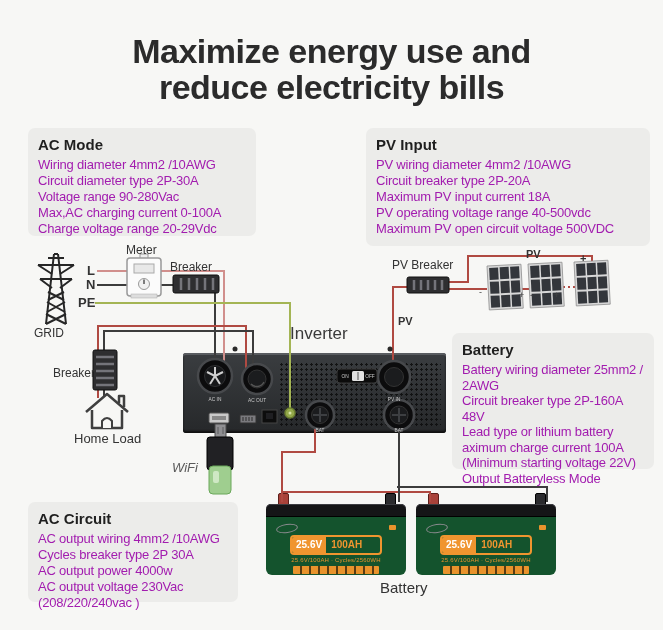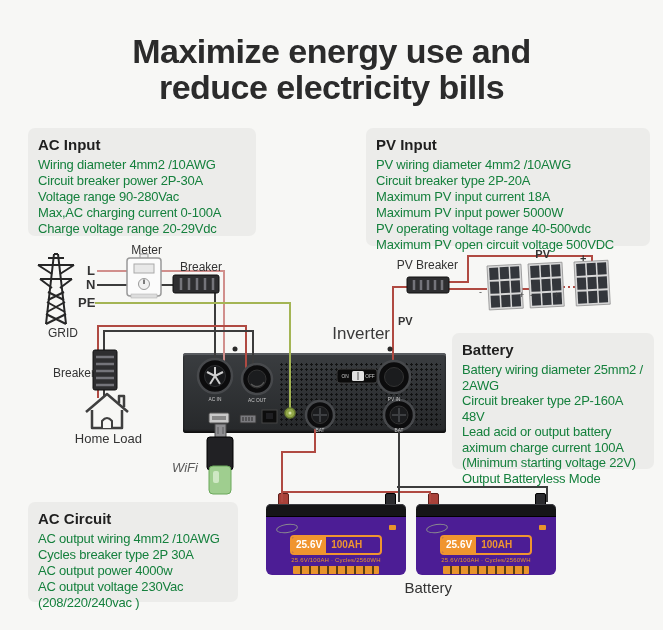--- a/index.html
+++ b/index.html
@@ -4,30 +4,30 @@
 <style>
   html,body{margin:0;padding:0;}
   body{font-family:"Liberation Sans", sans-serif; background:#e9e9e7;}
   .stage{position:relative;width:663px;height:630px;background:#f7f7f5;overflow:hidden;}
   
   .title{position:absolute;left:0;top:22px;width:100%;text-align:center;
          font-weight:700;font-size:34px;line-height:36px;color:#2b2b2b;letter-spacing:-0.5px;margin-top:11px;}
   
   .info-block{position:absolute;background:#ececea;border-radius:7px;padding:8px 10px;box-sizing:border-box;}
   .info-title{font-weight:700;font-size:15px;color:#1f1f1f;margin-bottom:4px;}
-  .info-line{font-size:13px;line-height:16px;color:#15803d;letter-spacing:-0.2px;white-space:nowrap;}
+  .info-line{font-size:13px;line-height:16px;color:#a21caf;letter-spacing:-0.2px;white-space:nowrap;}
   .b-acin  {left:28px; top:128px; width:228px; height:108px;}
   .b-pvin  {left:366px;top:128px; width:284px; height:118px;}
   .b-bat   {left:452px;top:333px; width:202px; height:136px;}
   .b-bat .info-line{white-space:normal;line-height:15.5px;}
   .b-acout {left:28px; top:502px; width:210px; height:100px;}
   
   .lbl{position:absolute;color:#333;font-size:12px;z-index:5;}
   .lbl.b{font-weight:700;}
-  .lbl.c{text-align:right;}
+  .lbl.c{text-align:left;}
   
   .draw{position:absolute;left:0;top:0;z-index:3;}
   .w-live{stroke:#d18f8c;stroke-width:2;fill:none;}
   .w-neutral{stroke:#3c3c3c;stroke-width:2;fill:none;}
   .w-ground{stroke:#a4b554;stroke-width:2;fill:none;}
   .w-dc{stroke:#b04a42;stroke-width:2;fill:none;}
   .w-dot{stroke:#b04a42;stroke-width:2;fill:none;stroke-dasharray:2 3;}
   
   .inverter{position:absolute;left:183px;top:353px;width:263px;height:80px;z-index:2;
             background:linear-gradient(#3a3d40,#26282a);border-radius:3px;
@@ -38,21 +38,21 @@
   .port-lbl{position:absolute;z-index:5;color:#c9c9c9;font-size:6px;line-height:6px;text-align:center;
             transform:scale(.8);transform-origin:center;}
   
   .battery{position:absolute;width:140px;height:77px;z-index:2;}
   .bat1{left:266px;top:498px;} .bat2{left:416px;top:498px;}
   .bat-terminal{position:absolute;top:-5px;width:9px;height:13px;border-radius:2px;}
   .bat-terminal.pos{left:12px;background:#a8423a;border:1px solid #5c1f1a;}
   .bat-terminal.neg{left:119px;background:#2b2b2e;border:1px solid #000;}
   .bat-lid{position:absolute;left:0;top:6px;width:140px;height:12px;background:#151517;
            border-radius:5px 5px 0 0;box-shadow:inset 0 1px 0 #3d3d42;}
-  .bat-body{position:absolute;left:0;top:18px;width:140px;height:59px;background:#4c1d95;
+  .bat-body{position:absolute;left:0;top:18px;width:140px;height:59px;background:#14532d;
             border-radius:0 0 6px 6px;border-top:1px solid #000;box-sizing:border-box;}
   .bat-logo{position:absolute;left:10px;top:7px;width:20px;height:7px;border:1px solid #8a8a8e;
             border-radius:50%;transform:rotate(-8deg);}
   .bat-dot{position:absolute;right:10px;top:8px;width:7px;height:5px;background:#e8932c;border-radius:1px;}
   .bat-plate{width:88px;margin:18px auto 0;height:16px;display:flex;align-items:stretch;
              border:2px solid #f0952f;border-radius:4px;overflow:hidden;}
   .bat-plate .v{background:#f0952f;color:#fff;font-weight:700;font-size:10px;line-height:16px;padding:0 4px;}
   .bat-plate .a{color:#f0952f;font-weight:700;font-size:10px;line-height:16px;padding:0 5px;}
   .bat-spec{margin-top:2px;text-align:center;font-size:6px;color:#e8932c;letter-spacing:.2px;}
   .bat-band{width:86px;height:8px;margin:3px auto 0;background:#e8932c;border-radius:1px;
@@ -62,43 +62,42 @@
 <body>
 
 <div class="stage">
 
   <div class="title">
     <div>Maximize energy use and</div>
     <div>reduce electricity bills</div>
   </div>
 
   <div class="info-block b-acin">
-    <div class="info-title">AC Input</div>
+    <div class="info-title">AC Mode</div>
     <div class="info-line">Wiring diameter 4mm2 /10AWG</div>
-    <div class="info-line">Circuit breaker power 2P-30A</div>
+    <div class="info-line">Circuit diameter type 2P-30A</div>
     <div class="info-line">Voltage range 90-280Vac</div>
     <div class="info-line">Max,AC charging current 0-100A</div>
     <div class="info-line">Charge voltage range 20-29Vdc</div>
   </div>
 
   <div class="info-block b-pvin">
     <div class="info-title">PV Input</div>
     <div class="info-line">PV wiring diameter 4mm2 /10AWG</div>
     <div class="info-line">Circuit breaker type 2P-20A</div>
     <div class="info-line">Maximum PV input current 18A</div>
-    <div class="info-line">Maximum PV input power 5000W</div>
     <div class="info-line">PV operating voltage range 40-500vdc</div>
     <div class="info-line">Maximum PV open circuit voltage 500VDC</div>
   </div>
 
   <div class="info-block b-bat">
     <div class="info-title">Battery</div>
     <div class="info-line">Battery wiring diameter 25mm2 / 2AWG</div>
     <div class="info-line">Circuit breaker type 2P-160A 48V</div>
-    <div class="info-line">Lead acid or output battery aximum charge current 100A</div>
+    <div class="info-line">Lead type or lithium battery aximum charge current 100A</div>
     <div class="info-line">(Minimum starting voltage 22V)</div>
     <div class="info-line">Output Batteryless Mode</div>
   </div>
 
   <div class="info-block b-acout">
     <div class="info-title">AC Circuit</div>
     <div class="info-line">AC output wiring 4mm2 /10AWG</div>
     <div class="info-line">Cycles breaker type 2P 30A</div>
     <div class="info-line">AC output power 4000w</div>
     <div class="info-line">AC output voltage 230Vac</div>

